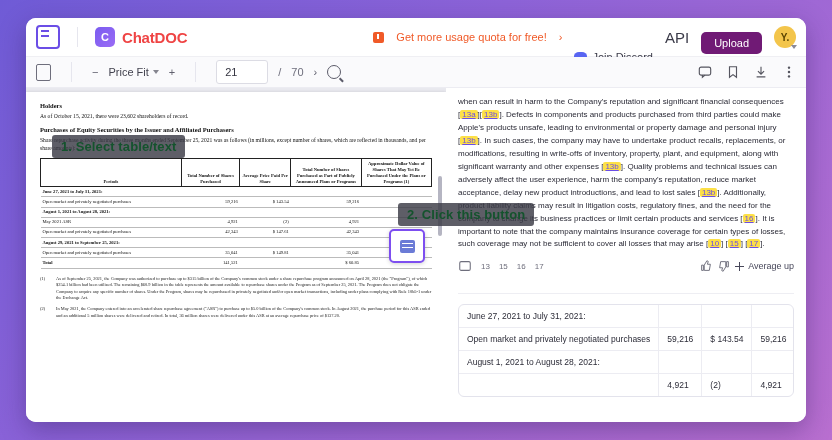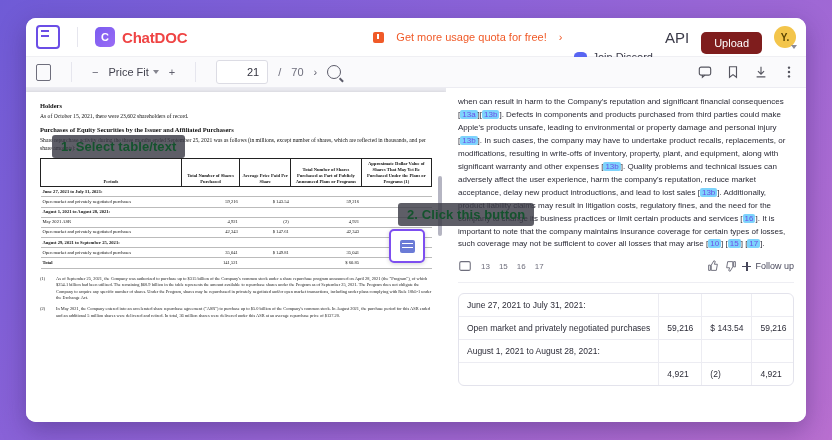--- a/index.html
+++ b/index.html
@@ -25,31 +25,31 @@
   .logo-square{width:20px;height:20px;border-radius:5px;background:linear-gradient(135deg,#7a5cf0,#9a6bf5);
     display:flex;align-items:center;justify-content:center;color:#fff;font-size:11px;font-weight:bold;}
   .brand-name{font-size:15px;font-weight:bold;color:#ef4444;letter-spacing:-.2px;}
   .top-right{margin-left:auto;display:flex;align-items:center;gap:12px;}
   .quota{display:flex;align-items:center;gap:12px;font-size:11px;color:#f05a28;}
   .quota .mega{width:11px;height:11px;background:#f05a28;border-radius:2px;position:relative;}
   .quota .mega:after{content:"";position:absolute;left:4px;top:2px;width:2px;height:5px;background:#fff;}
   .discord{display:flex;align-items:center;gap:5px;font-size:11px;color:#3a3a48;margin-top:40px;}
   .discord .dot{width:13px;height:10px;background:#5865f2;border-radius:5px/4px;}
   .api-link{font-size:15px;color:#3a3a48;}
-  .upload-btn{background:#7f1d1d;color:#fff;font-size:11px;border:none;border-radius:5px;padding:5px 13px;cursor:pointer;margin-top:12px;}
+  .upload-btn{background:#701a75;color:#fff;font-size:11px;border:none;border-radius:5px;padding:5px 13px;cursor:pointer;margin-top:12px;}
   .avatar{width:22px;height:22px;border-radius:50%;background:#f3c54b;color:#5a4300;font-size:10px;
     display:flex;align-items:center;justify-content:center;font-weight:bold;position:relative;}
   .avatar .caret{position:absolute;right:-1px;bottom:-1px;width:0;height:0;border-left:3px solid transparent;border-right:3px solid transparent;border-top:4px solid #8a8a99;}
   
   .toolbar{height:30px;background:#fafafc;border-bottom:1px solid #ececf2;display:flex;align-items:center;padding:0 10px;gap:10px;}
   .ti{font-size:11px;color:#60606e;cursor:pointer;}
   .page-doc-icon{width:13px;height:15px;border:1.4px solid #6e6e7c;border-radius:2px;}
   .zoom-sel{font-size:11px;color:#43434f;display:flex;align-items:center;gap:4px;}
   .caret-d{width:0;height:0;border-left:3px solid transparent;border-right:3px solid transparent;border-top:4px solid #85858f;}
-  .page-box{border:1px solid #dcdce4;background:#fff;border-radius:3px;font-size:11px;color:#33333f;padding:5px 8px;width:34px;text-align:right;}
+  .page-box{border:1px solid #dcdce4;background:#fff;border-radius:3px;font-size:11px;color:#33333f;padding:5px 8px;width:34px;text-align:left;}
   .page-total{font-size:11px;color:#6e6e7c;}
   .search-ic{width:12px;height:12px;border:1.6px solid #5c5c6a;border-radius:50%;position:relative;}
   .search-ic:after{content:"";position:absolute;right:-4px;bottom:-3px;width:5px;height:1.6px;background:#5c5c6a;transform:rotate(45deg);}
   .tool-right{margin-left:auto;display:flex;align-items:center;gap:14px;}
   .ic{width:14px;height:14px;color:#55555f;}
   
   .body{flex:1;display:flex;min-height:0;}
   .pdf-pane{width:420px;background:#e9e9ef;position:relative;overflow:hidden;display:flex;justify-content:center;}
   .page{width:400px;background:#fff;margin-top:4px;padding:10px 14px;font-family:"Liberation Serif",serif;color:#111;box-shadow:0 0 3px rgba(0,0,0,.12);}
   .p-h{font-size:6.5px;font-weight:bold;margin:0 0 3px;}
@@ -60,22 +60,22 @@
   td.r{text-align:right;}
   .sect{font-weight:bold;}
   .notes{font-size:4.4px;line-height:1.5;margin-top:7px;color:#1a1a1a;}
   .notes p{margin:0 0 4px;display:flex;gap:4px;}
   .notes .num{width:12px;flex:none;}
   .scroll-track{position:absolute;right:2px;top:0;width:4px;height:100%;}
   .scroll-thumb{position:absolute;right:2px;top:88px;width:4px;height:60px;background:#b5b5c2;border-radius:2px;}
   
   .chat-pane{flex:1;background:#fff;display:flex;flex-direction:column;padding:8px 12px 10px;min-width:0;}
   .chat-text{font-size:8px;line-height:1.62;color:#2a2a36;}
-  .chat-text .cite{color:#6b4ee6;background:#7dd3fc;border-radius:2px;padding:0 2px;}
-  .msg-tools{display:flex;align-items:center;gap:9px;margin-top:8px;padding-bottom:9px;border-bottom:1px solid #eeeef3;}
+  .chat-text .cite{color:#6b4ee6;background:#fde047;border-radius:2px;padding:0 2px;text-decoration:underline;}
+  .msg-tools{display:flex;align-items:center;gap:9px;margin-top:8px;padding-bottom:20px;border-bottom:1px solid #eeeef3;}
   .pg-chip{font-size:8px;color:#6e6e7c;}
   .follow{margin-left:auto;font-size:9px;color:#47475a;display:flex;align-items:center;gap:4px;}
   .plus{width:9px;height:9px;position:relative;}
   .plus:before,.plus:after{content:"";position:absolute;background:#47475a;}
   .plus:before{left:4px;top:0;width:1.3px;height:9px;}
   .plus:after{top:4px;left:0;height:1.3px;width:9px;}
   .tbl-card{margin-top:10px;border:1px solid #e3e3ec;border-radius:6px;overflow:hidden;}
   table.sel{border-collapse:collapse;width:100%;font-size:8.5px;color:#2c2c38;}
   table.sel td{border-right:1px solid #ececf2;border-bottom:1px solid #ececf2;padding:6px 8px;white-space:nowrap;}
   table.sel tr:last-child td{border-bottom:none;}
@@ -268,21 +268,21 @@
           <span class="pg-chip">16</span>
           <span class="pg-chip">17</span>
           <div class="follow">
             <svg class="ic" viewBox="0 0 16 16">
                 <path d="M5 7v6H3V7zM6 7l3-5 1.6.8L9.6 6h3.4l-1.2 7H6z" fill="none" stroke="#6e6e7c" stroke-width="1.1"></path>
               </svg>
             <svg class="ic" viewBox="0 0 16 16">
                 <path d="M11 9V3h2v6zM10 9L7 14l-1.6-.8L6.4 10H3l1.2-7H10z" fill="none" stroke="#6e6e7c" stroke-width="1.1"></path>
               </svg>
             <span class="plus"></span>
-            <span>Follow up</span>
+            <span>Average up</span>
           </div>
         </div>
 
         <div class="tbl-card">
           <table class="sel" id="sel-table">
               <tbody>
                 <tr>
                   <td>June 27, 2021 to July 31, 2021:</td>
                   <td></td>
                   <td></td>

